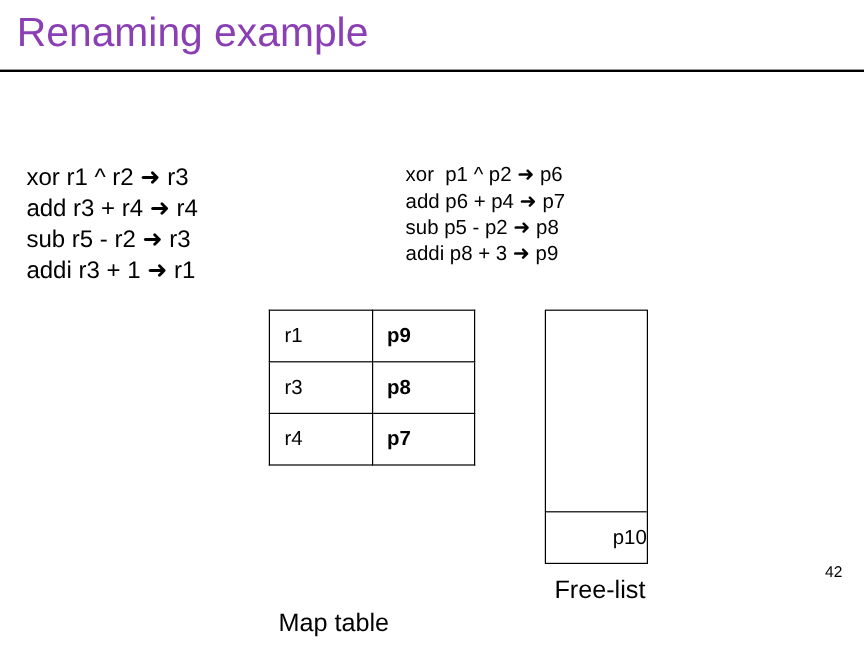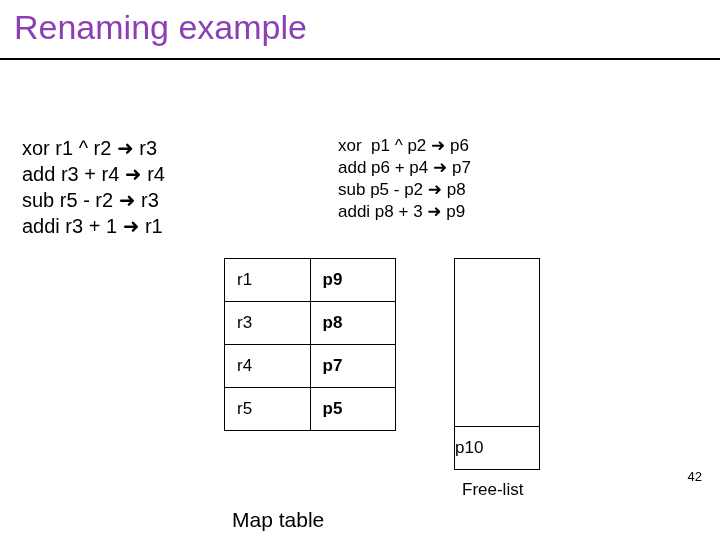--- a/index.html
+++ b/index.html
@@ -88,29 +88,29 @@
     border: 1.5px solid #000;
     box-sizing: border-box;
   }
   .free-inner {
     position: absolute;
     left: 0;
     bottom: 0;
     width: 100%;
     height: 42px;
     border-top: 1.5px solid #000;
-    text-align: left;
+    text-align: right;
     font-size: 17px;
     line-height: 42px;
   }
   .free-caption {
     position: absolute;
     left: 462px;
     top: 480px;
-    font-size: 17px;
+    font-size: 21px;
   }
   .footer {
     position: absolute;
     left: 22px;
     bottom: 10px;
     font-size: 13px;
     color: #000;
   }
   .page-num {
     position: absolute;
@@ -144,24 +144,20 @@
       <td class="right">p9</td>
     </tr>
     <tr>
       <td>r3</td>
       <td class="right">p8</td>
     </tr>
     <tr>
       <td>r4</td>
       <td class="right">p7</td>
     </tr>
-    <tr>
-      <td>r5</td>
-      <td class="right">p5</td>
-    </tr>
   </tbody>
     </table>
   <div class="map-caption">Map table</div>
 
   <div class="free-box">
     <div class="free-inner">p10</div>
   </div>
   <div class="free-caption">Free-list</div>
 
   <div class="page-num">42</div>

